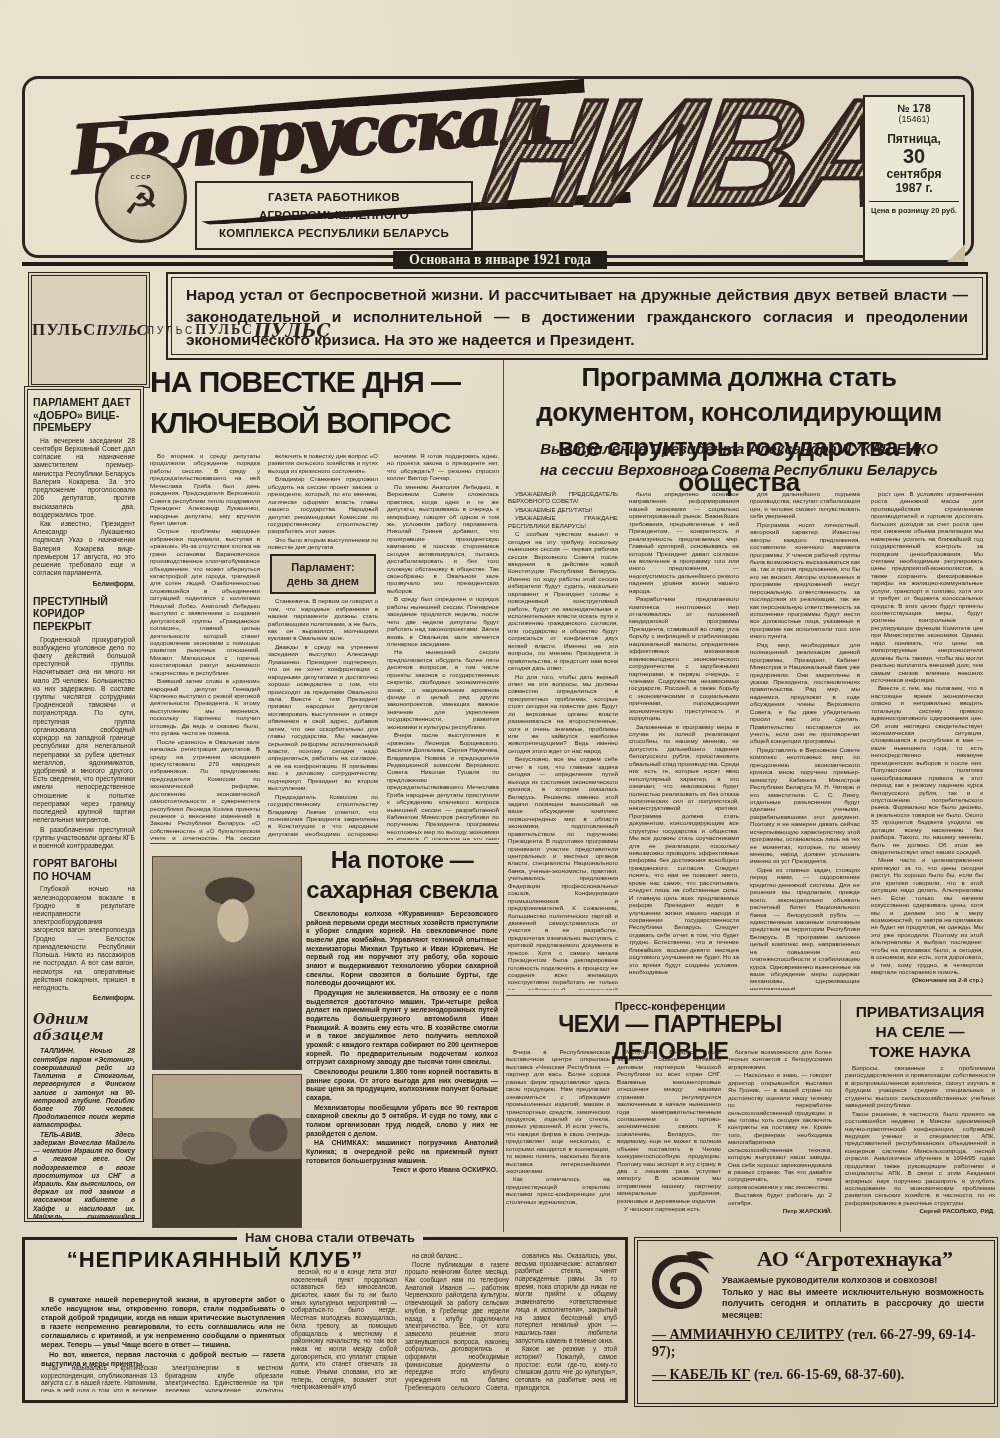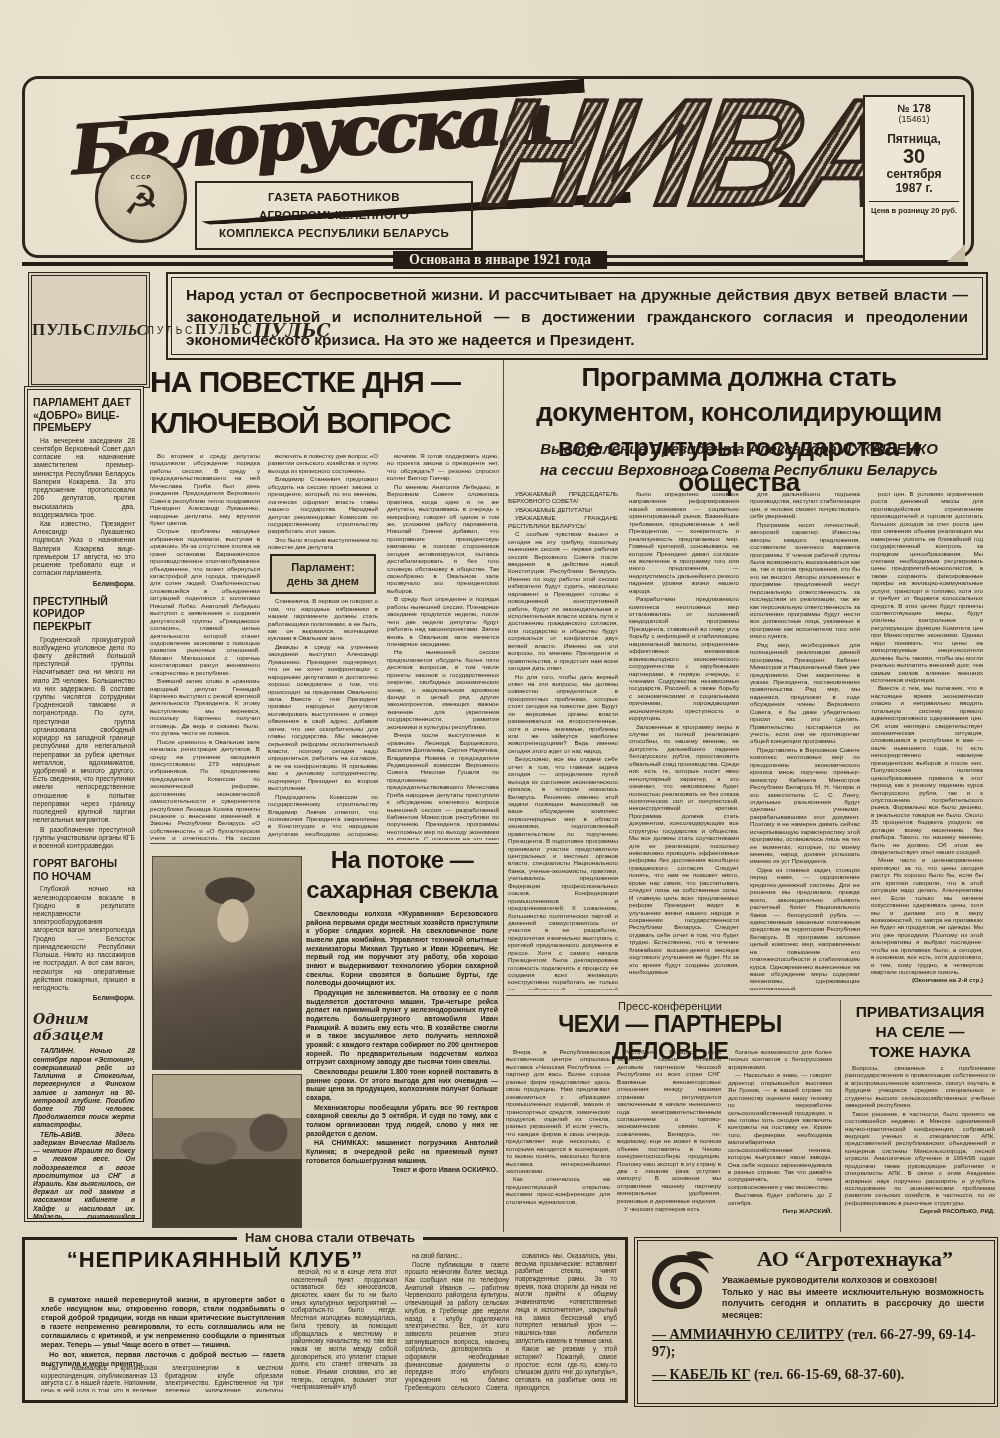--- a/index.html
+++ b/index.html
@@ -83,21 +83,21 @@
   .photo2{left:152px;top:1074px;width:148px;height:152px;
     background:radial-gradient(ellipse 44px 26px at 38% 48%,#6b6153 60%,rgba(0,0,0,0) 66%),
       radial-gradient(ellipse 30px 30px at 78% 38%,#584f42 60%,rgba(0,0,0,0) 66%),
       linear-gradient(#b1a58b 0 28%,#7d7260 28% 55%,#48402f 55% 100%);}
   .h-beet{left:306px;top:845px;width:192px;text-align:center;font-weight:bold;font-size:24px;
     line-height:1.25;color:#1f1913;white-space:pre-line;letter-spacing:-0.5px;}
   .beet-body{left:306px;top:910px;width:192px;height:322px;font-weight:bold;font-size:7px;
     line-height:1.24;text-align:justify;overflow:hidden;}
   .beet-body p{margin:0 0 1px;text-indent:8px;}
   
-  .kicker-czech{left:504px;top:1000px;width:332px;text-align:center;font-weight:normal;font-size:11px;}
+  .kicker-czech{left:504px;top:1000px;width:332px;text-align:center;font-weight:bold;font-size:11px;}
   .h-czech{left:504px;top:1011px;width:332px;text-align:center;font-weight:bold;font-size:23px;
     letter-spacing:-0.5px;color:#1f1913;}
   .h-priv{left:845px;top:1002px;width:150px;text-align:center;font-weight:bold;font-size:15.5px;
     line-height:1.3;color:#1f1913;white-space:pre-line;}
   
   .club{left:22px;top:1237px;width:600px;height:160px;border:3px solid #2b221c;}
   .club-kicker{left:212px;top:-10px;background:#e0d9c5;padding:0 8px;font-weight:bold;font-size:13px;white-space:nowrap;}
   .h-club{left:10px;top:7px;width:360px;text-align:center;font-weight:bold;font-size:22px;color:#1f1913;letter-spacing:1px;}
   .club-intro{left:16px;top:38px;width:244px;height:84px;font-weight:bold;font-size:7.2px;line-height:1.25;
     text-align:justify;overflow:hidden;margin-top:17px;}

